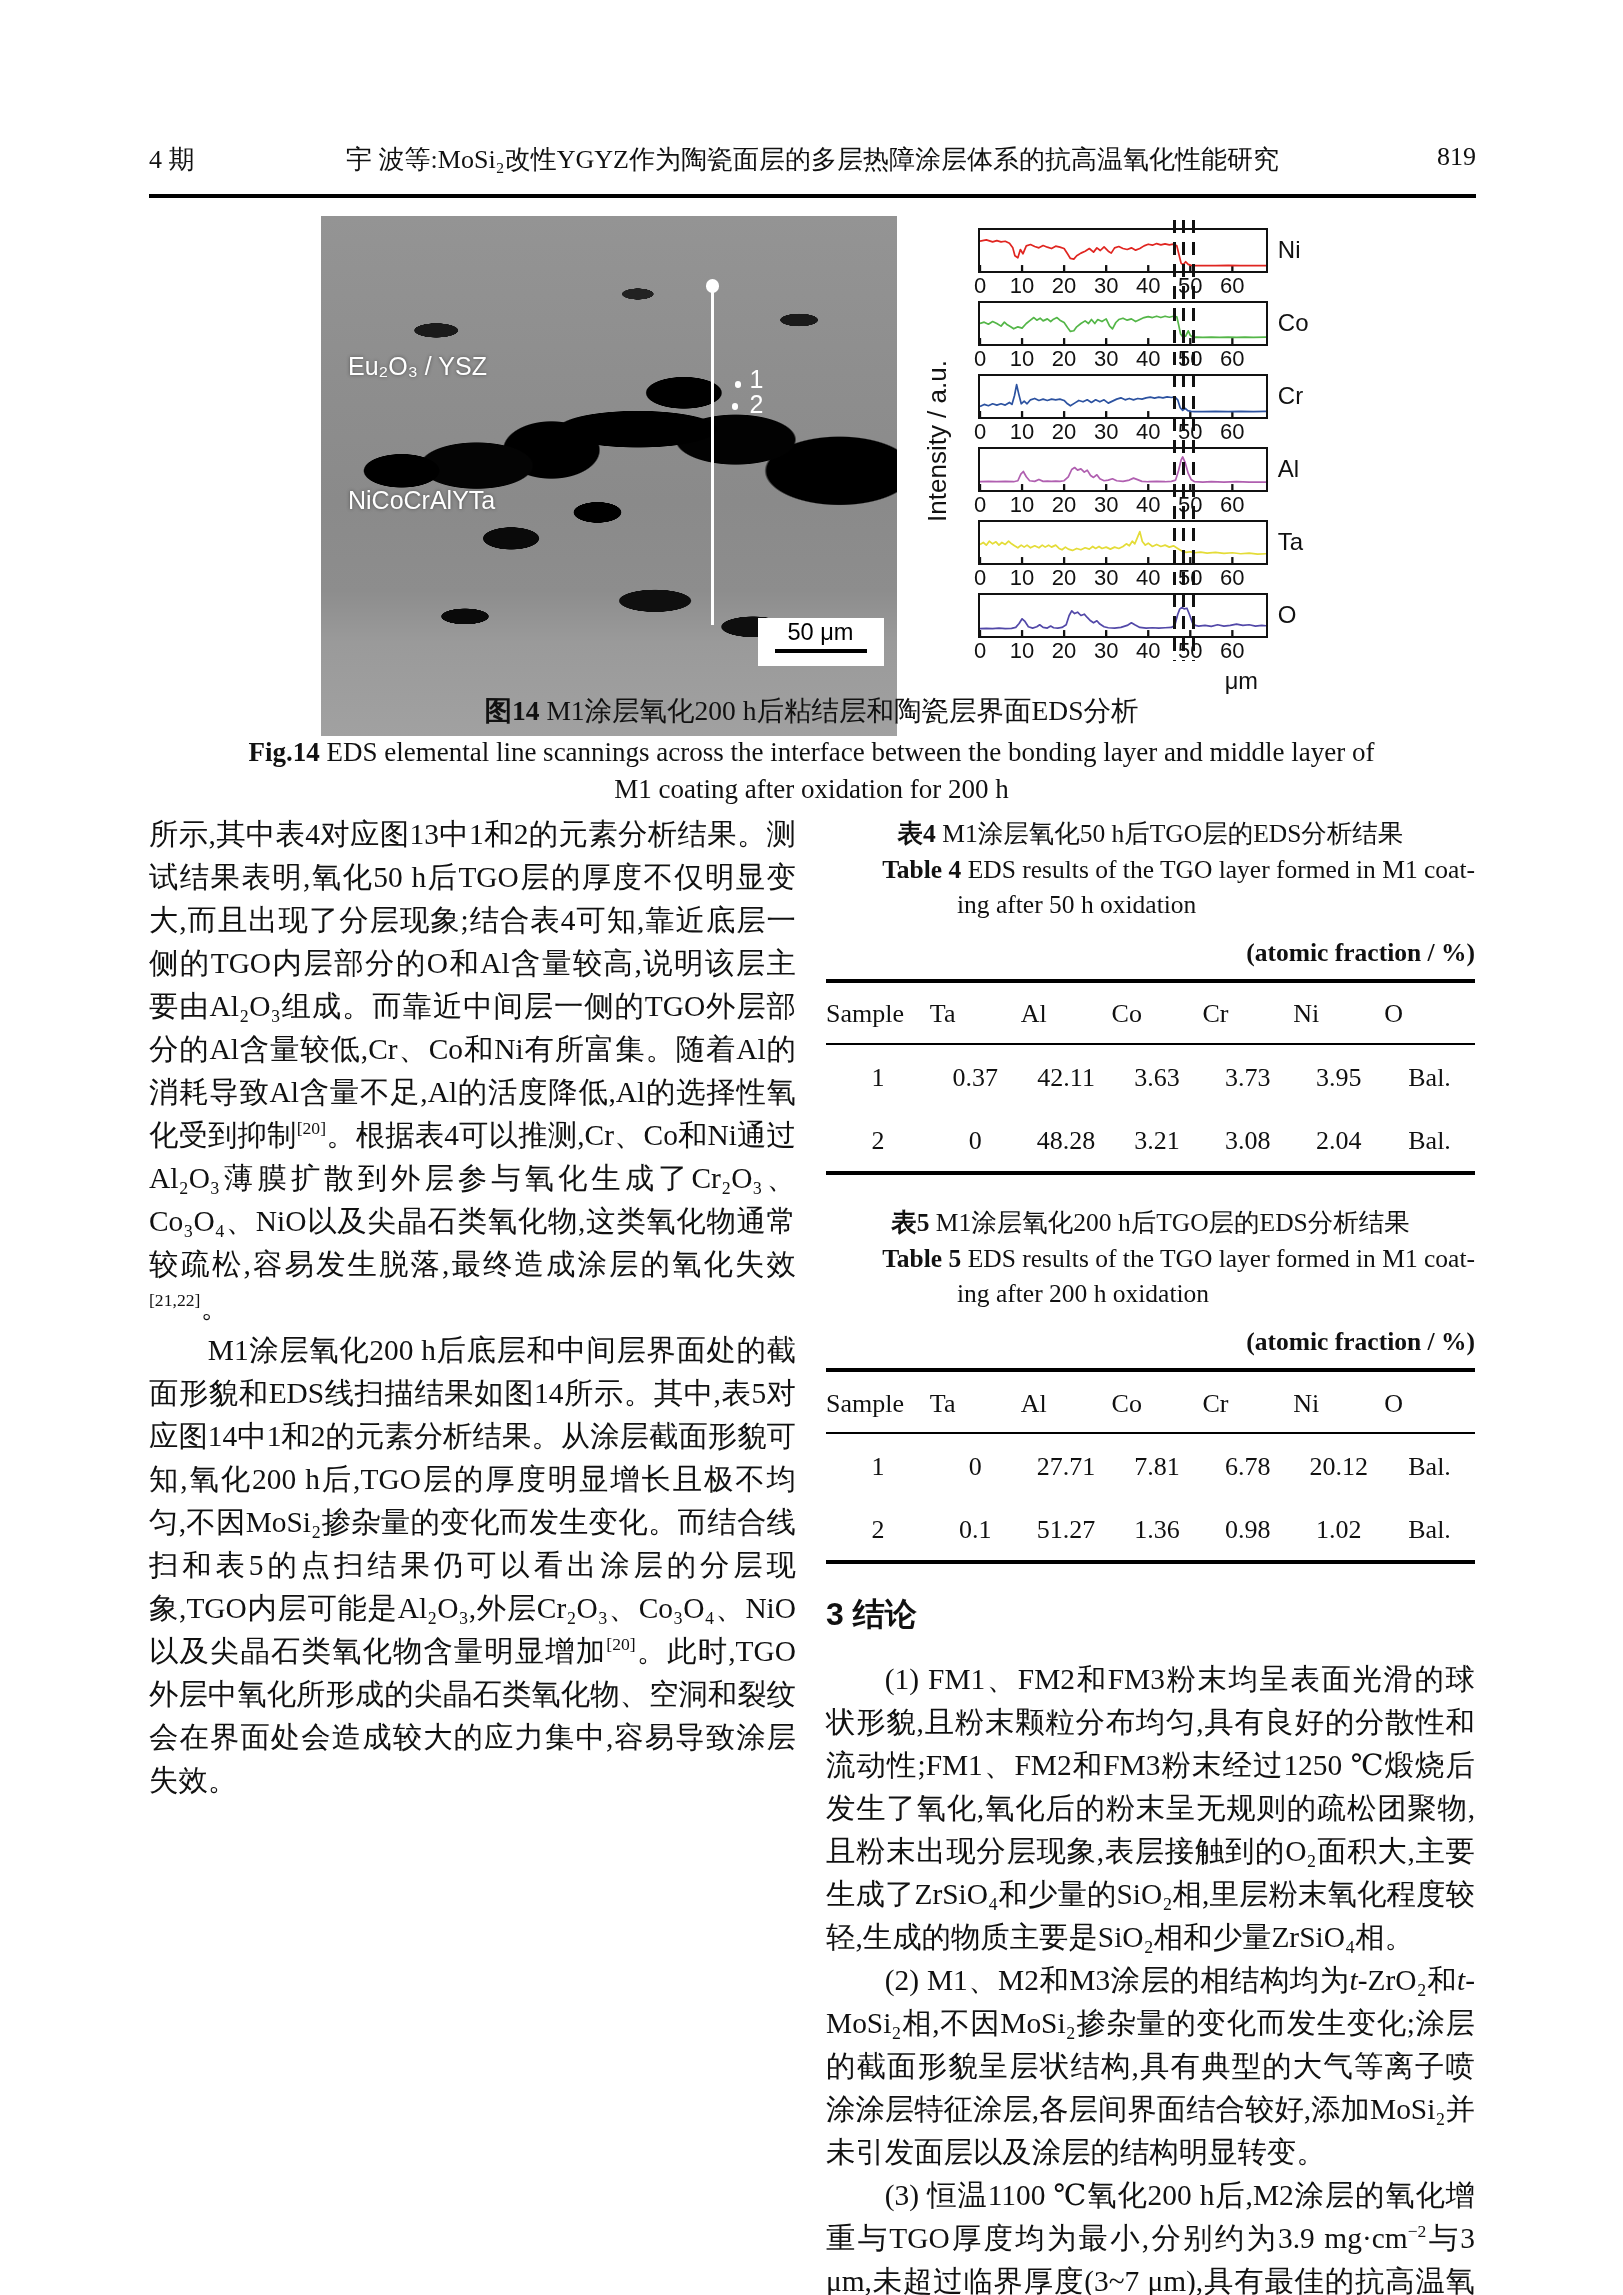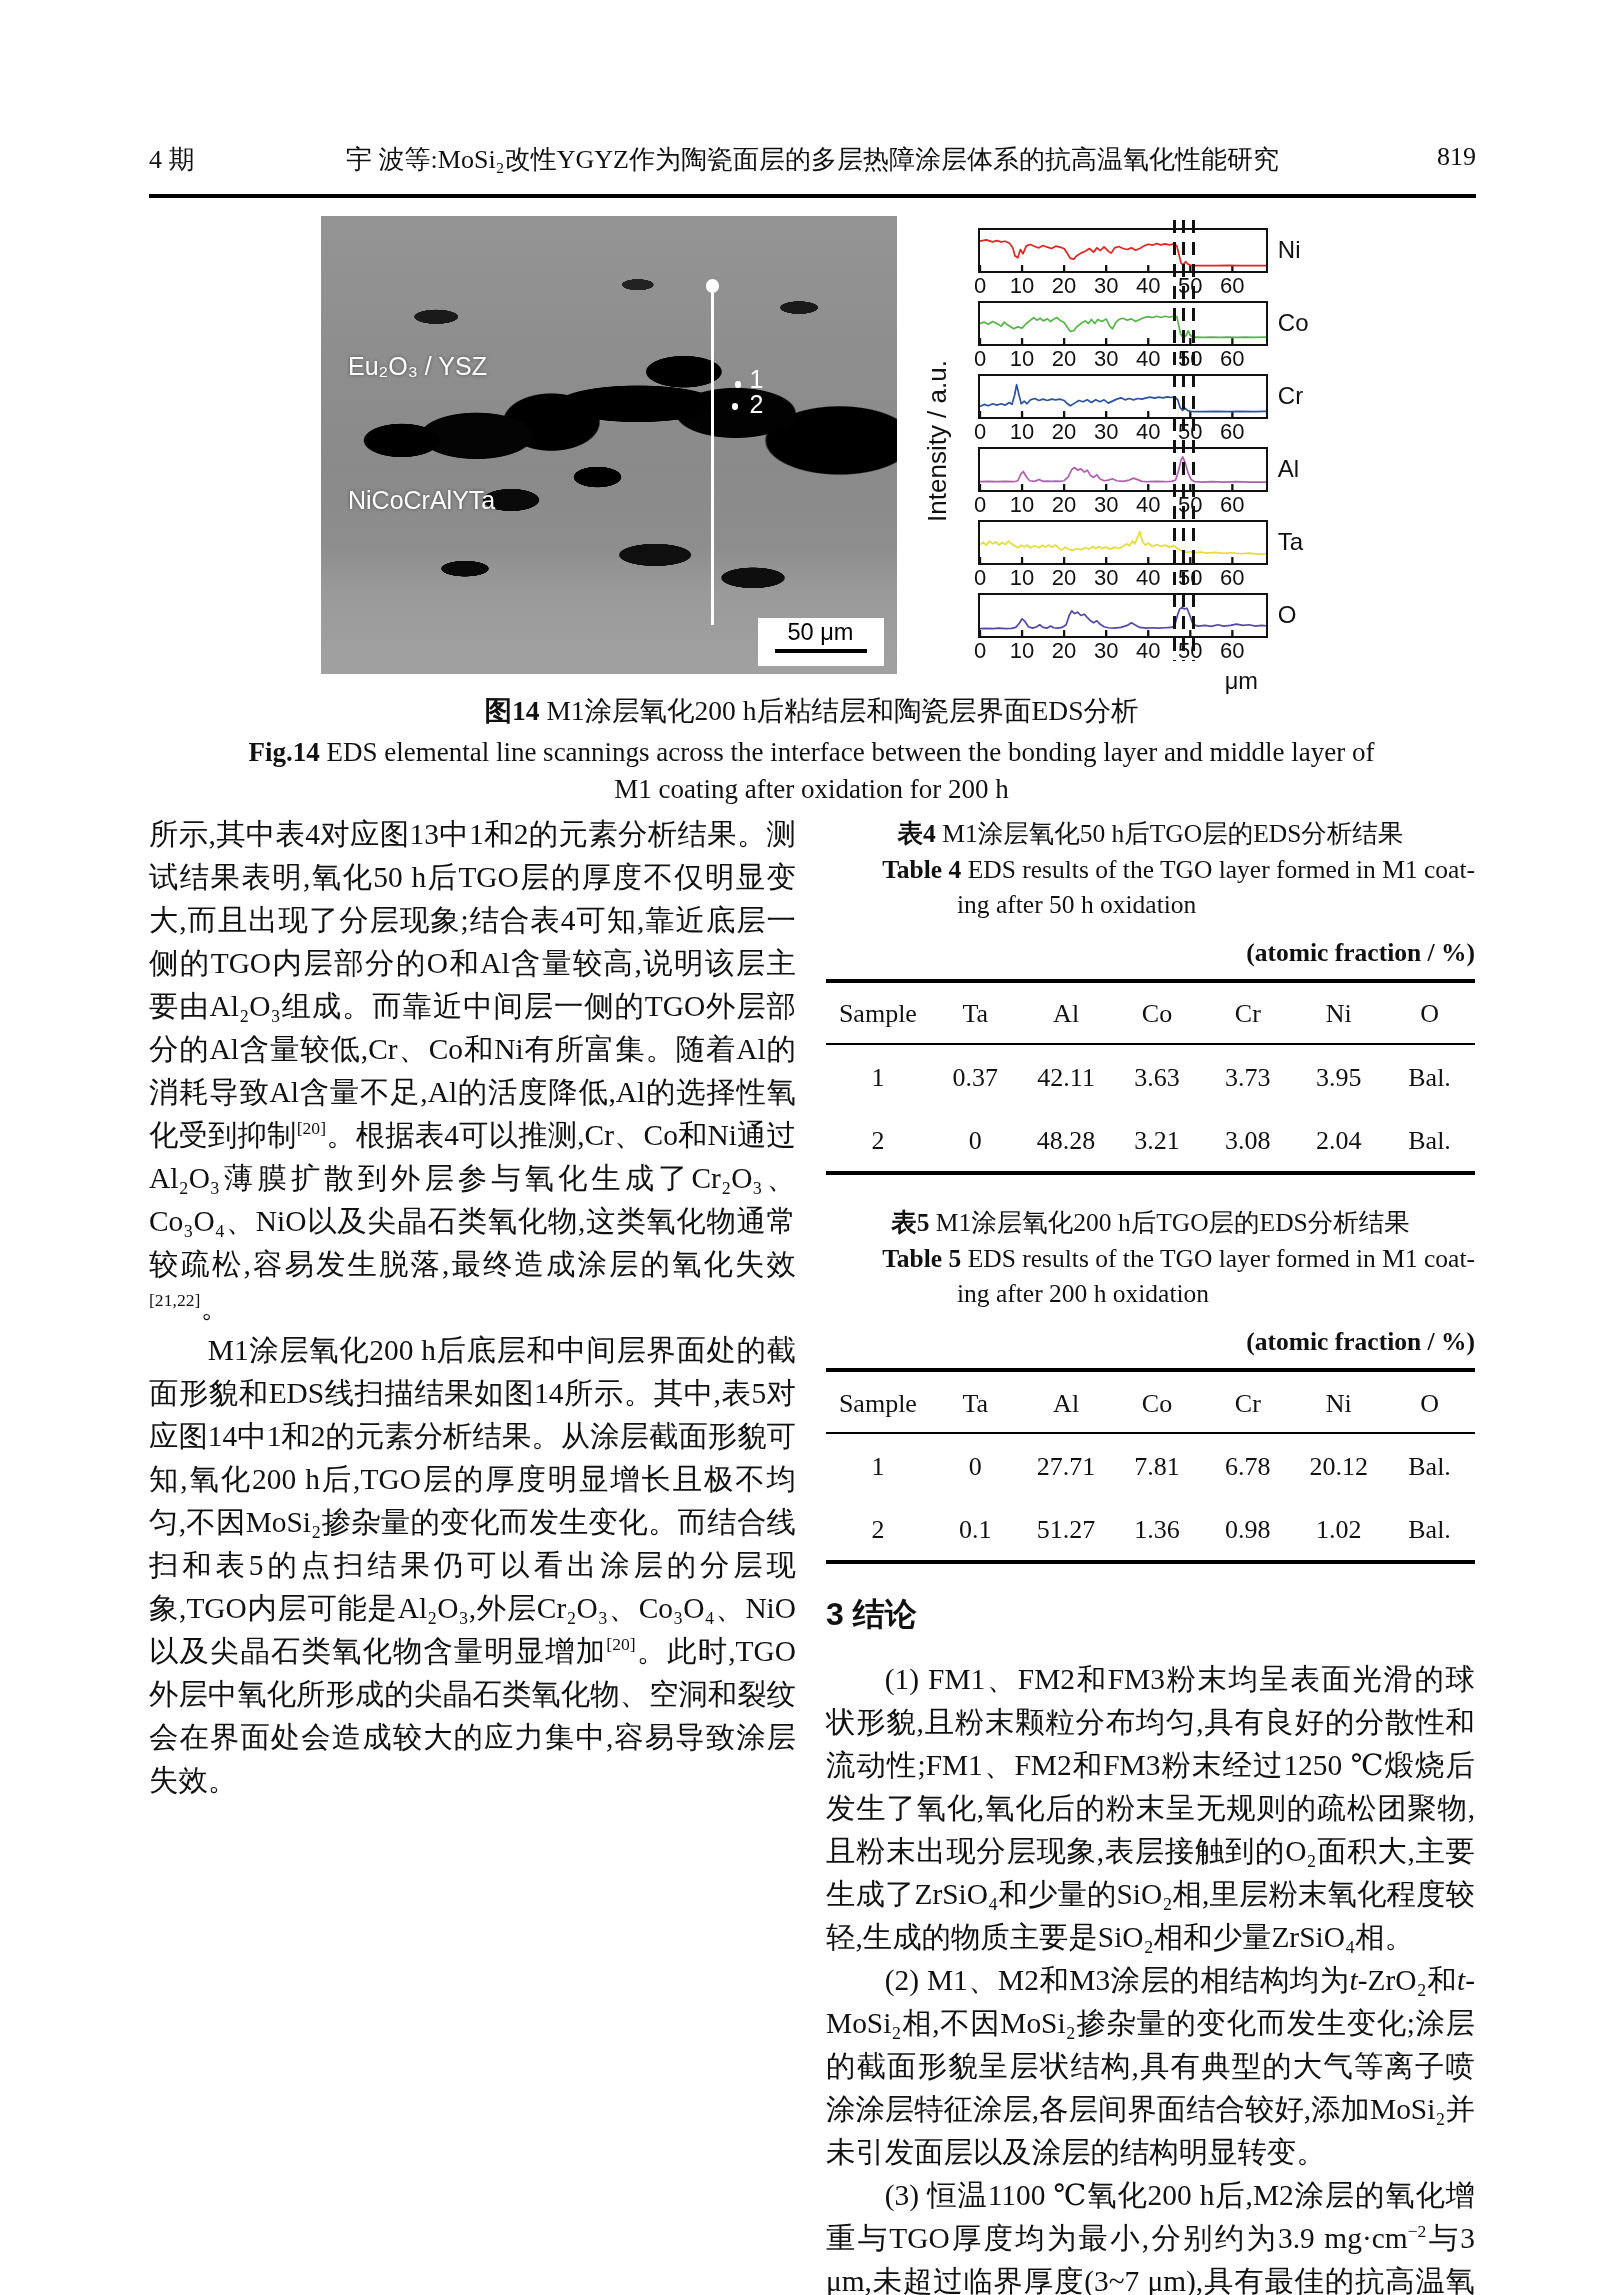--- a/index.html
+++ b/index.html
@@ -6,21 +6,21 @@
   .page{position:relative;width:1623px;height:2295px;background:#ffffff;color:#111;
         font-family:"Liberation Serif","DejaVu Serif",serif;overflow:hidden;}
   
   .hdr{position:absolute;left:149px;top:137px;width:1327px;height:41px;font-size:26px;}
   .hdr .issue{position:absolute;left:0;top:5.2px;}
   .hdr .title{position:absolute;left:0;right:0;top:5.2px;text-align:center;}
   .hdr .pageno{position:absolute;right:0;top:5.2px;}
   .hdr-rule{position:absolute;left:149px;top:194px;width:1327px;height:3.9px;background:#000;}
   
   .figure{position:absolute;left:314px;top:216px;width:995px;height:466px;}
-  .sem{position:absolute;left:6.5px;top:0;width:576px;height:458px;background-color:#8f8f8f;
+  .sem{position:absolute;left:6.5px;top:0;width:576px;height:520px;background-color:#8f8f8f;
     background-image:
       radial-gradient(ellipse 62px 27.5px at 14% 49%, #000 60%, transparent 62%),
       radial-gradient(ellipse 92px 38px at 27% 48%, #040404 60%, transparent 62%),
       radial-gradient(ellipse 79px 47px at 40% 45%, #000 60%, transparent 62%),
       radial-gradient(ellipse 131px 30px at 55% 41%, #000 60%, transparent 62%),
       radial-gradient(ellipse 98px 41px at 72% 43%, #020202 60%, transparent 62%),
       radial-gradient(ellipse 121px 56px at 90% 49%, #000 60%, transparent 62%),
       radial-gradient(ellipse 62px 26px at 63% 34%, #000 60%, transparent 62%),
       radial-gradient(ellipse 39px 17px at 48% 57%, #000 60%, transparent 62%),
       radial-gradient(ellipse 46px 18.3px at 33% 62%, #0a0a0a 60%, transparent 62%),
@@ -76,21 +76,21 @@
   .it{font-style:italic;}
   
   .tblcap-cn{text-align:center;font-size:25.5px;line-height:35px;margin-top:2.6px;}
   .tblcap-cn .b{font-weight:bold;}
   .tblcap-en{font-size:25.5px;line-height:35px;margin-top:1.3px;text-align:right;text-indent:0;}
   .tblcap-en .b{font-weight:bold;}
   .tblcap-en2{font-size:25.5px;line-height:35px;margin-left:131px;text-align:left;}
   .tblnote{font-size:25.5px;font-weight:bold;text-align:right;margin-top:9.2px;}
   table.eds-tbl{width:100%;border-collapse:collapse;font-size:26px;margin-top:5.2px;
                 border-top:4.6px solid #000;border-bottom:4.6px solid #000;}
-  table.eds-tbl th{font-weight:normal;padding:9.2px 0 7.9px;border-bottom:2.6px solid #000;text-align:center;}
+  table.eds-tbl th{font-weight:normal;padding:9.2px 0 7.9px;border-bottom:2.6px solid #000;text-align:left;}
   table.eds-tbl td{padding:10.5px 0 9.2px;text-align:center;}
   .t5gap{margin-top:30px;}
   .sec-head{font-size:32px;font-weight:bold;margin:29px 0 22px;text-align:left;text-indent:0;
             font-family:"Liberation Sans","DejaVu Sans",sans-serif;}
 </style>
 </head>
 <body>
 
 <div class="page">
 

